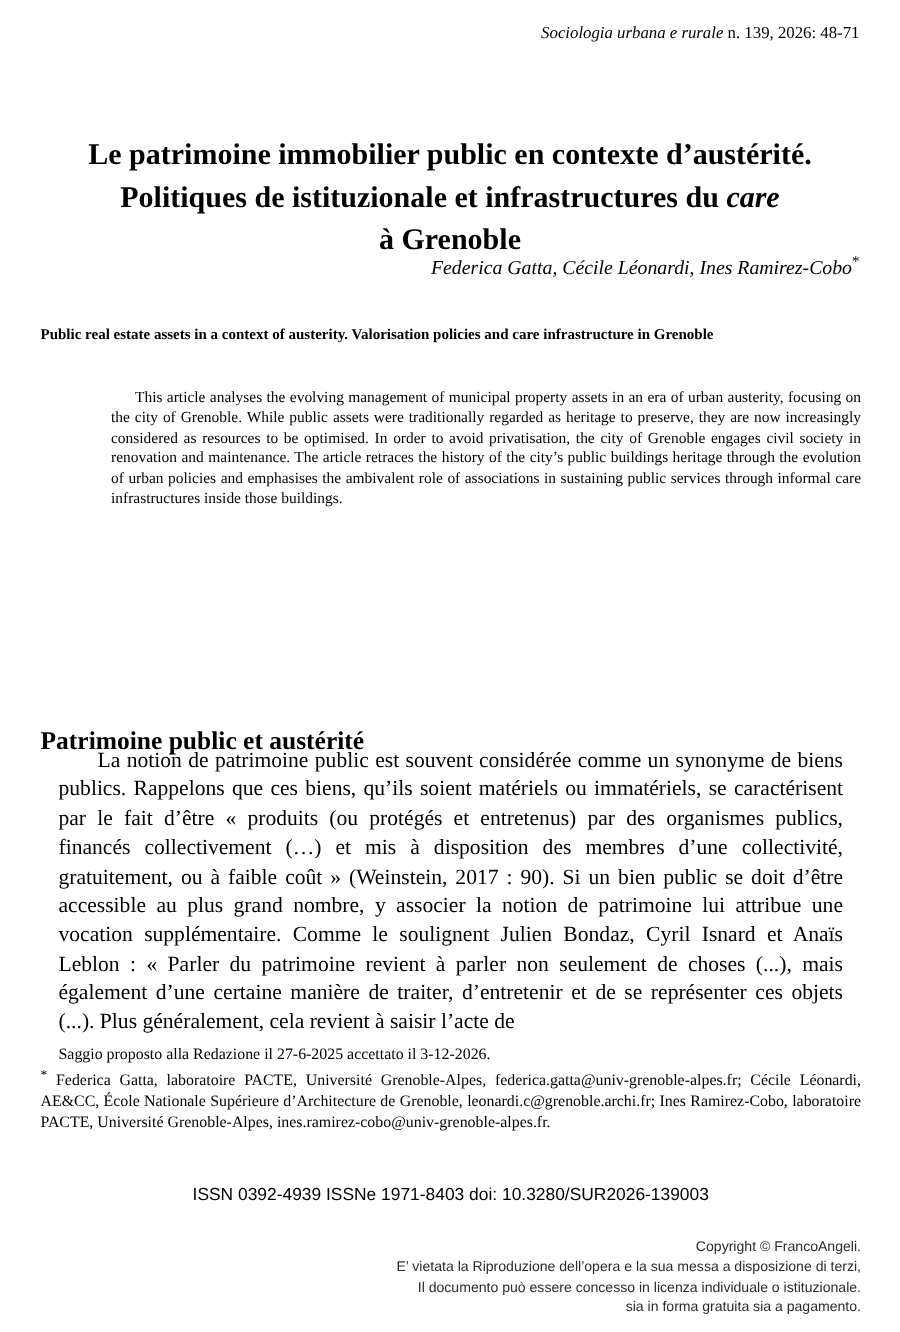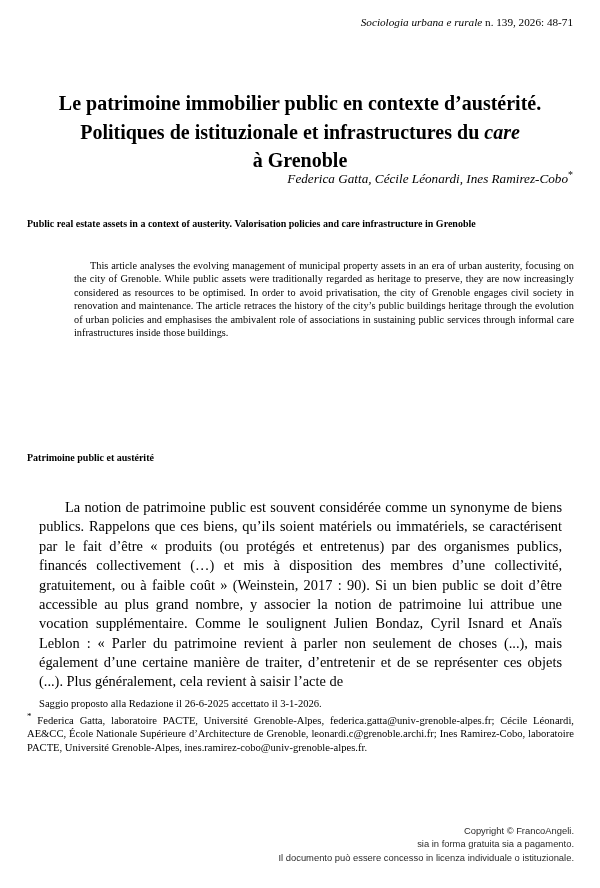--- a/index.html
+++ b/index.html
@@ -95,24 +95,24 @@
     font-size: 10.3px;
     line-height: 1.3;
     text-align: justify;
     text-align-last: left;
   }
   .keywords .kw-label {
     font-weight: bold;
   }
   .section-heading {
     position: absolute;
-    top: 444px;
-    left: 27px;
-    right: 26px;
-    font-size: 10px;
+    top: 470px;
+    left: 27px;
+    right: 26px;
+    font-size: 17px;
     font-weight: bold;
     line-height: 1.2;
   }
   .body-text {
     position: absolute;
     top: 486px;
     left: 27px;
     right: 26px;
     font-size: 14.4px;
     line-height: 1.345;
@@ -194,24 +194,26 @@
   </div>
 
 
   <h2 class="section-heading">Patrimoine public et austérité</h2>
 
   <div class="body-text">
     <p>La notion de patrimoine public est souvent considérée comme un synonyme de biens publics. Rappelons que ces biens, qu’ils soient matériels ou immatériels, se caractérisent par le fait d’être « produits (ou protégés et entretenus) par des organismes publics, financés collectivement (…) et mis à disposition des membres d’une collectivité, gratuitement, ou à faible coût » (Weinstein, 2017 : 90). Si un bien public se doit d’être accessible au plus grand nombre, y associer la notion de patrimoine lui attribue une vocation supplémentaire. Comme le soulignent Julien Bondaz, Cyril Isnard et Anaïs Leblon : « Parler du patrimoine revient à parler non seulement de choses (...), mais également d’une certaine manière de traiter, d’entretenir et de se représenter ces objets (...). Plus généralement, cela revient à saisir l’acte de</p>
   </div>
 
   <div class="footnotes">
-    <p class="fn-sub">Saggio proposto alla Redazione il 26-6-2025 accettato il 3-1-2026.</p>
+    <p class="fn-sub">Saggio proposto alla Redazione il 27-6-2025 accettato il 3-12-2026.</p>
     <p><span class="fn-star">*</span><span> Federica Gatta, laboratoire PACTE, Université Grenoble-Alpes, federica.gatta@univ-grenoble-alpes.fr; Cécile Léonardi, AE&amp;CC, École Nationale Supérieure d’Architecture de Grenoble, leonardi.c@grenoble.archi.fr; Ines Ramirez-Cobo, laboratoire PACTE, Université Grenoble-Alpes, ines.ramirez-cobo@univ-grenoble-alpes.fr.</span></p>
   </div>
 
+  <div class="issn-line">ISSN 0392-4939 ISSNe 1971-8403 doi: 10.3280/SUR2026-139003</div>
 
   <div class="copyright">
     <div>Copyright © FrancoAngeli.</div>
+    <div>E’ vietata la Riproduzione dell’opera e la sua messa a disposizione di terzi,</div>
+    <div>Il documento può essere concesso in licenza individuale o istituzionale.</div>
     <div>sia in forma gratuita sia a pagamento.</div>
-    <div>Il documento può essere concesso in licenza individuale o istituzionale.</div>
   </div>
 
 </div>
 
 </body></html>

